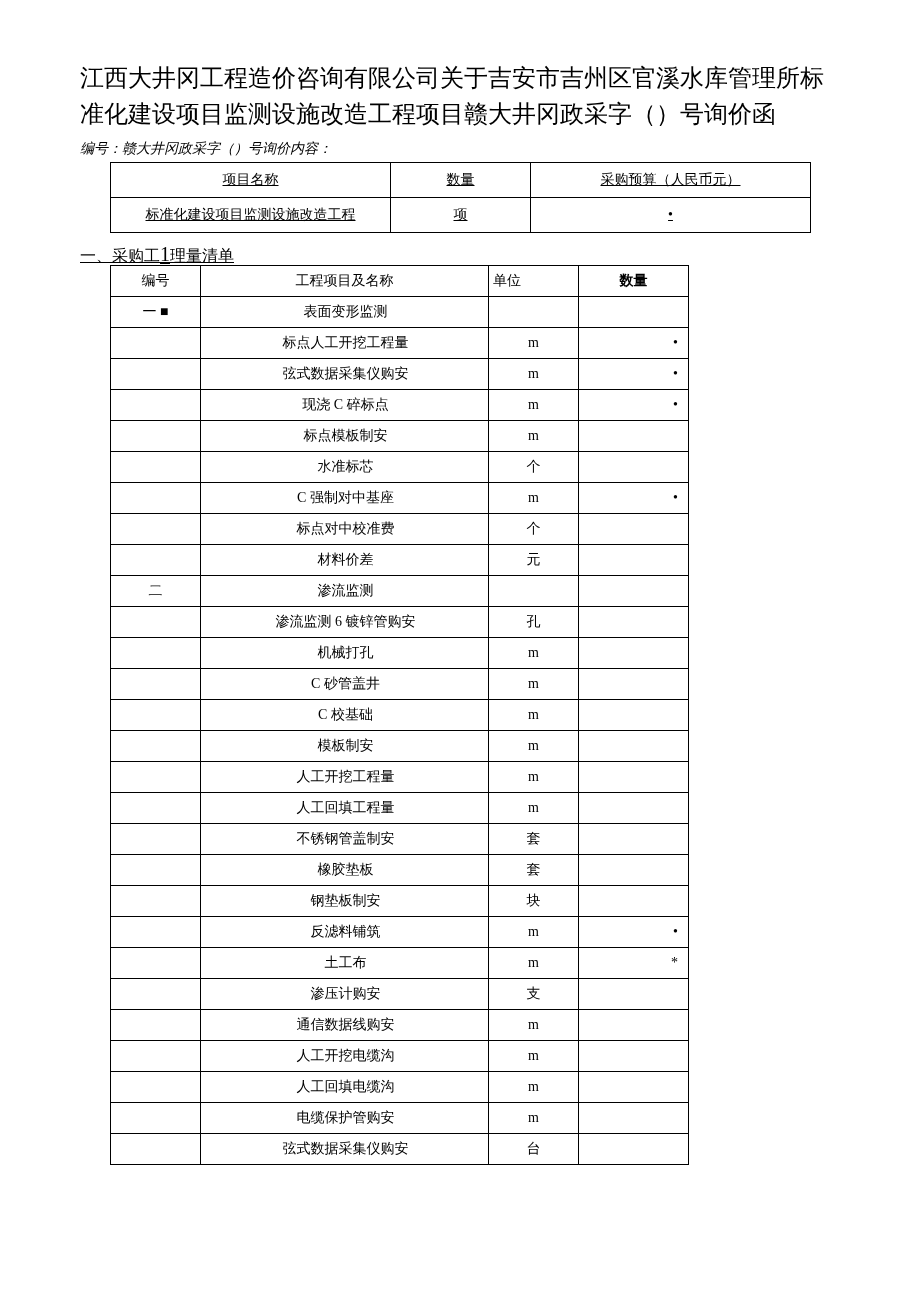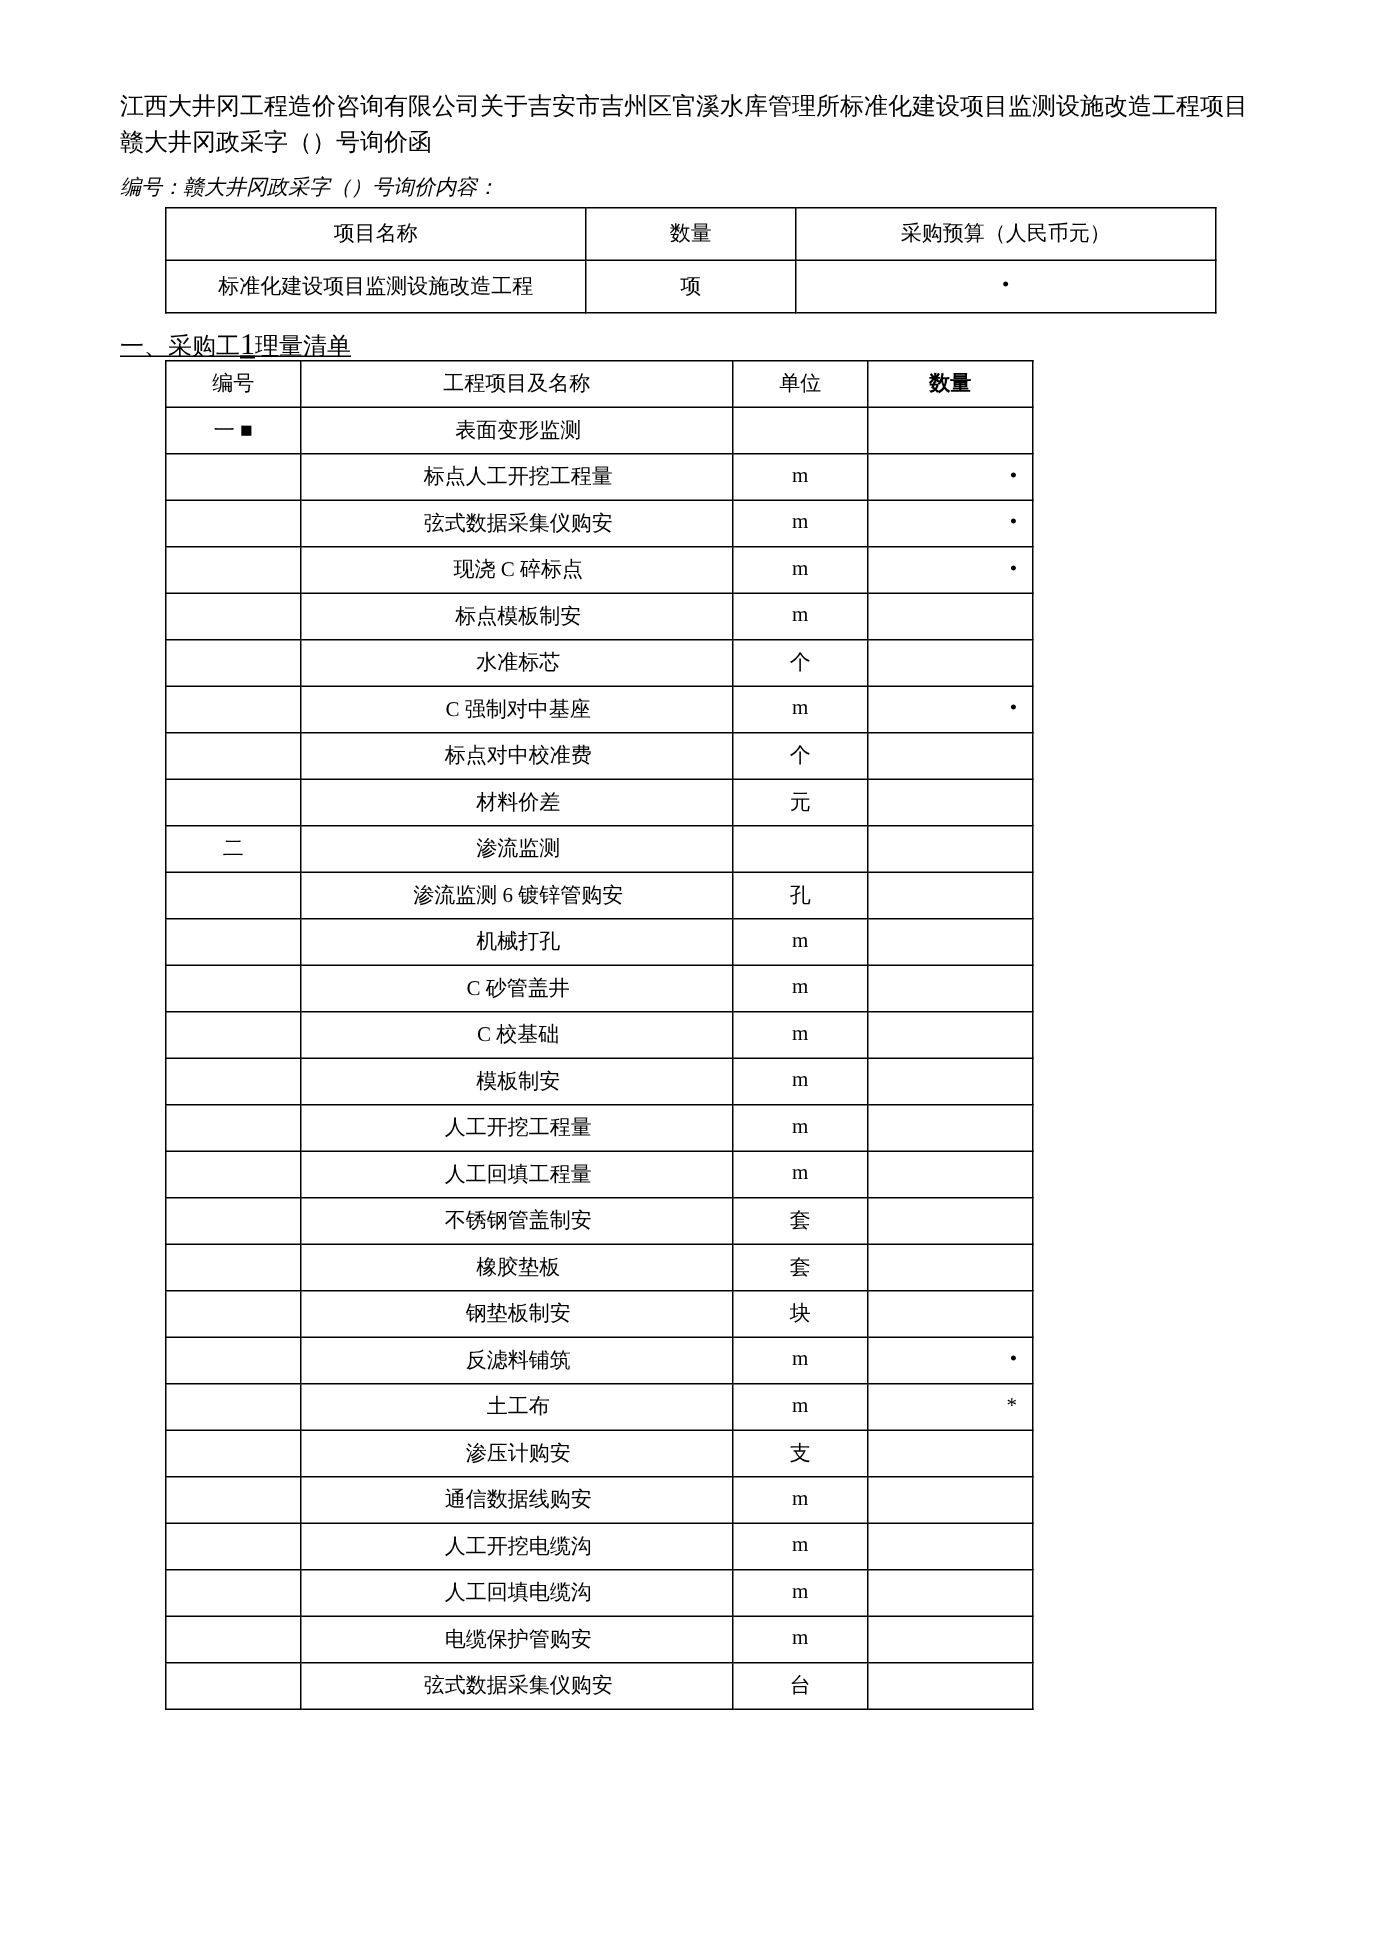--- a/index.html
+++ b/index.html
@@ -1,30 +1,30 @@
 <!DOCTYPE html>
 <html><head>
   <meta charset="utf-8">
   <style>
     * { box-sizing: border-box; margin: 0; padding: 0; }
     body { font-family: "SimSun", "宋体", serif; background: #fff; width: 920px; padding: 60px 80px 40px 80px; }
-    .title { font-size: 16px; line-height: 1.5; font-family: "SimSun", serif; font-weight: normal; }
+    .title { font-size: 24px; line-height: 1.5; font-family: "SimSun", serif; font-weight: normal; }
     .subheader { font-size: 14px; margin-top: 8px; margin-bottom: 4px; font-style: italic; }
     .tbl1 { border-collapse: collapse; margin-left: 30px; }
-    .tbl1 th, .tbl1 td { border: 1px solid #000; font-size: 14px; font-weight: normal; text-align: center; padding: 8px 0; }
+    .tbl1 th, .tbl1 td { border: 1px solid #000; font-size: 14px; font-weight: normal; text-align: center; padding: 8px 0; text-decoration: underline; }
     .tbl1 .c1 { width: 280px; }
     .tbl1 .c2 { width: 140px; }
     .tbl1 .c3 { width: 280px; }
     .section { font-size: 16px; text-decoration: underline; margin-top: 10px; }
     .section .big { font-size: 20px; text-decoration: underline; }
     .tbl2 { border-collapse: collapse; margin-left: 30px; margin-top: -2px; }
     .tbl2 th, .tbl2 td { border: 1px solid #000; font-size: 14px; font-weight: normal; padding: 6px 4px; vertical-align: middle; }
     .tbl2 th.cA { width: 90px; text-align: center; }
     .tbl2 th.cB { width: 288px; text-align: center; }
-    .tbl2 th.cC { width: 90px; text-align: center; }
+    .tbl2 th.cC { width: 90px; text-align: left; }
     .tbl2 th.cD { width: 110px; text-align: center; font-weight: bold; }
     .tbl2 td.cA { text-align: center; }
     .tbl2 td.cB { text-align: center; padding-left: 6px; }
     .tbl2 td.cC { text-align: center; }
     .tbl2 td.cD { text-align: right; padding-right: 10px; }
   </style>
 </head>
 <body>
 
 <div class="title">江西大井冈工程造价咨询有限公司关于吉安市吉州区官溪水库管理所标准化建设项目监测设施改造工程项目赣大井冈政采字（）号询价函</div>

